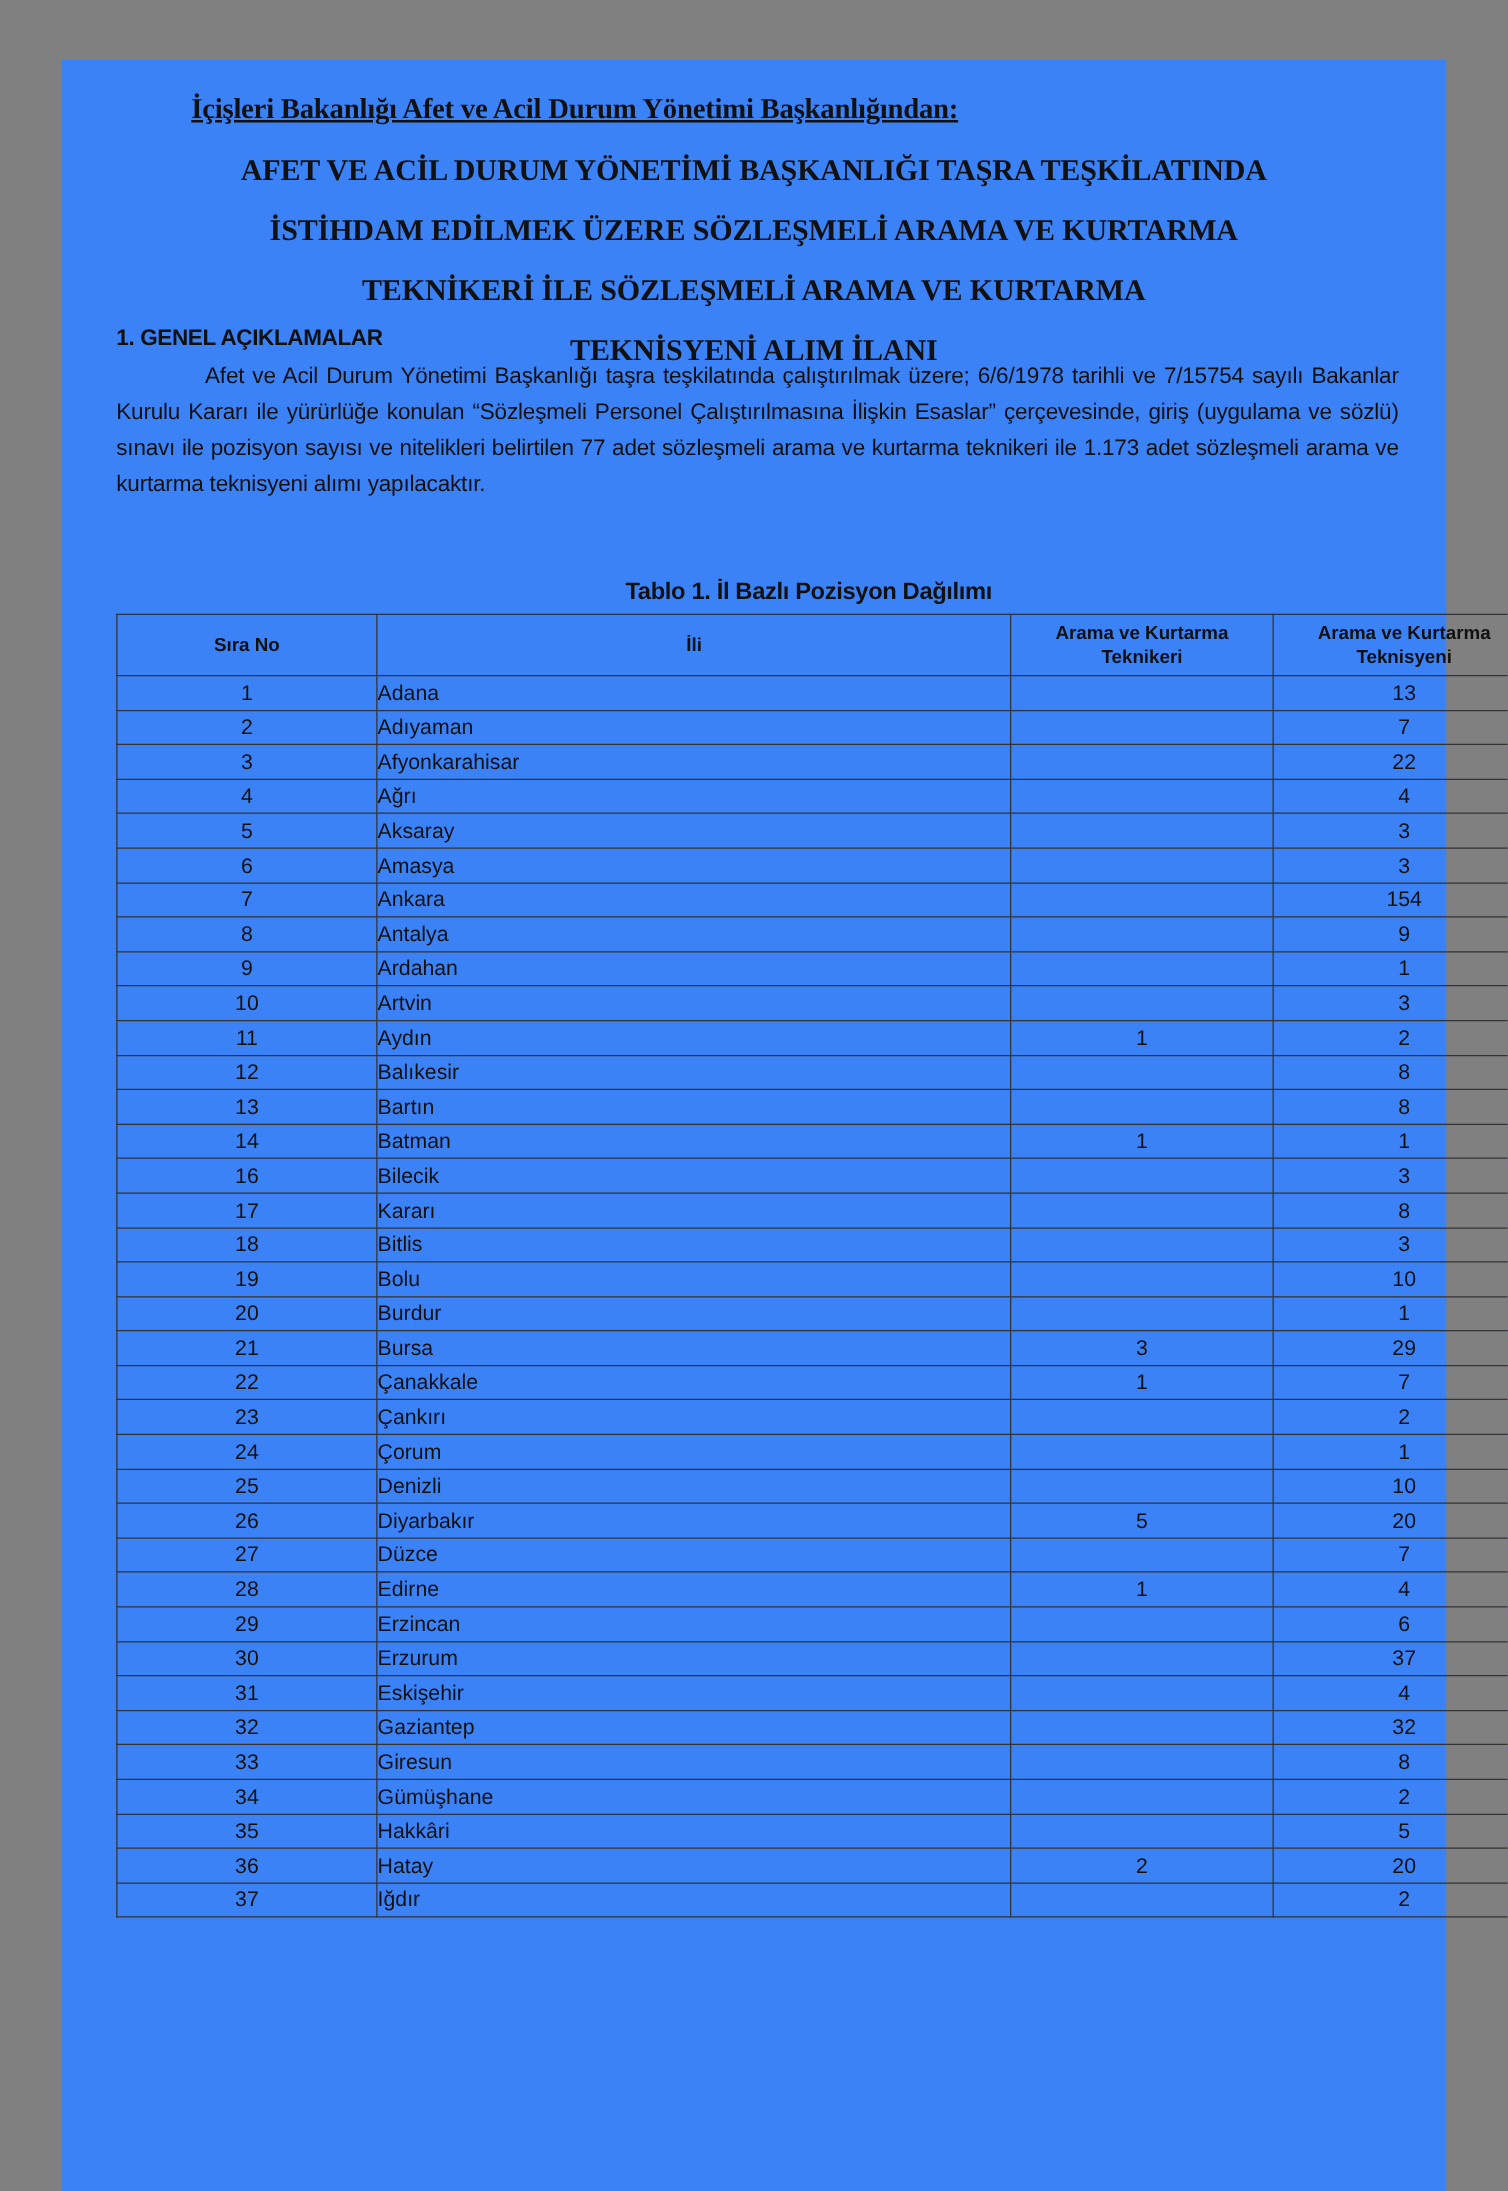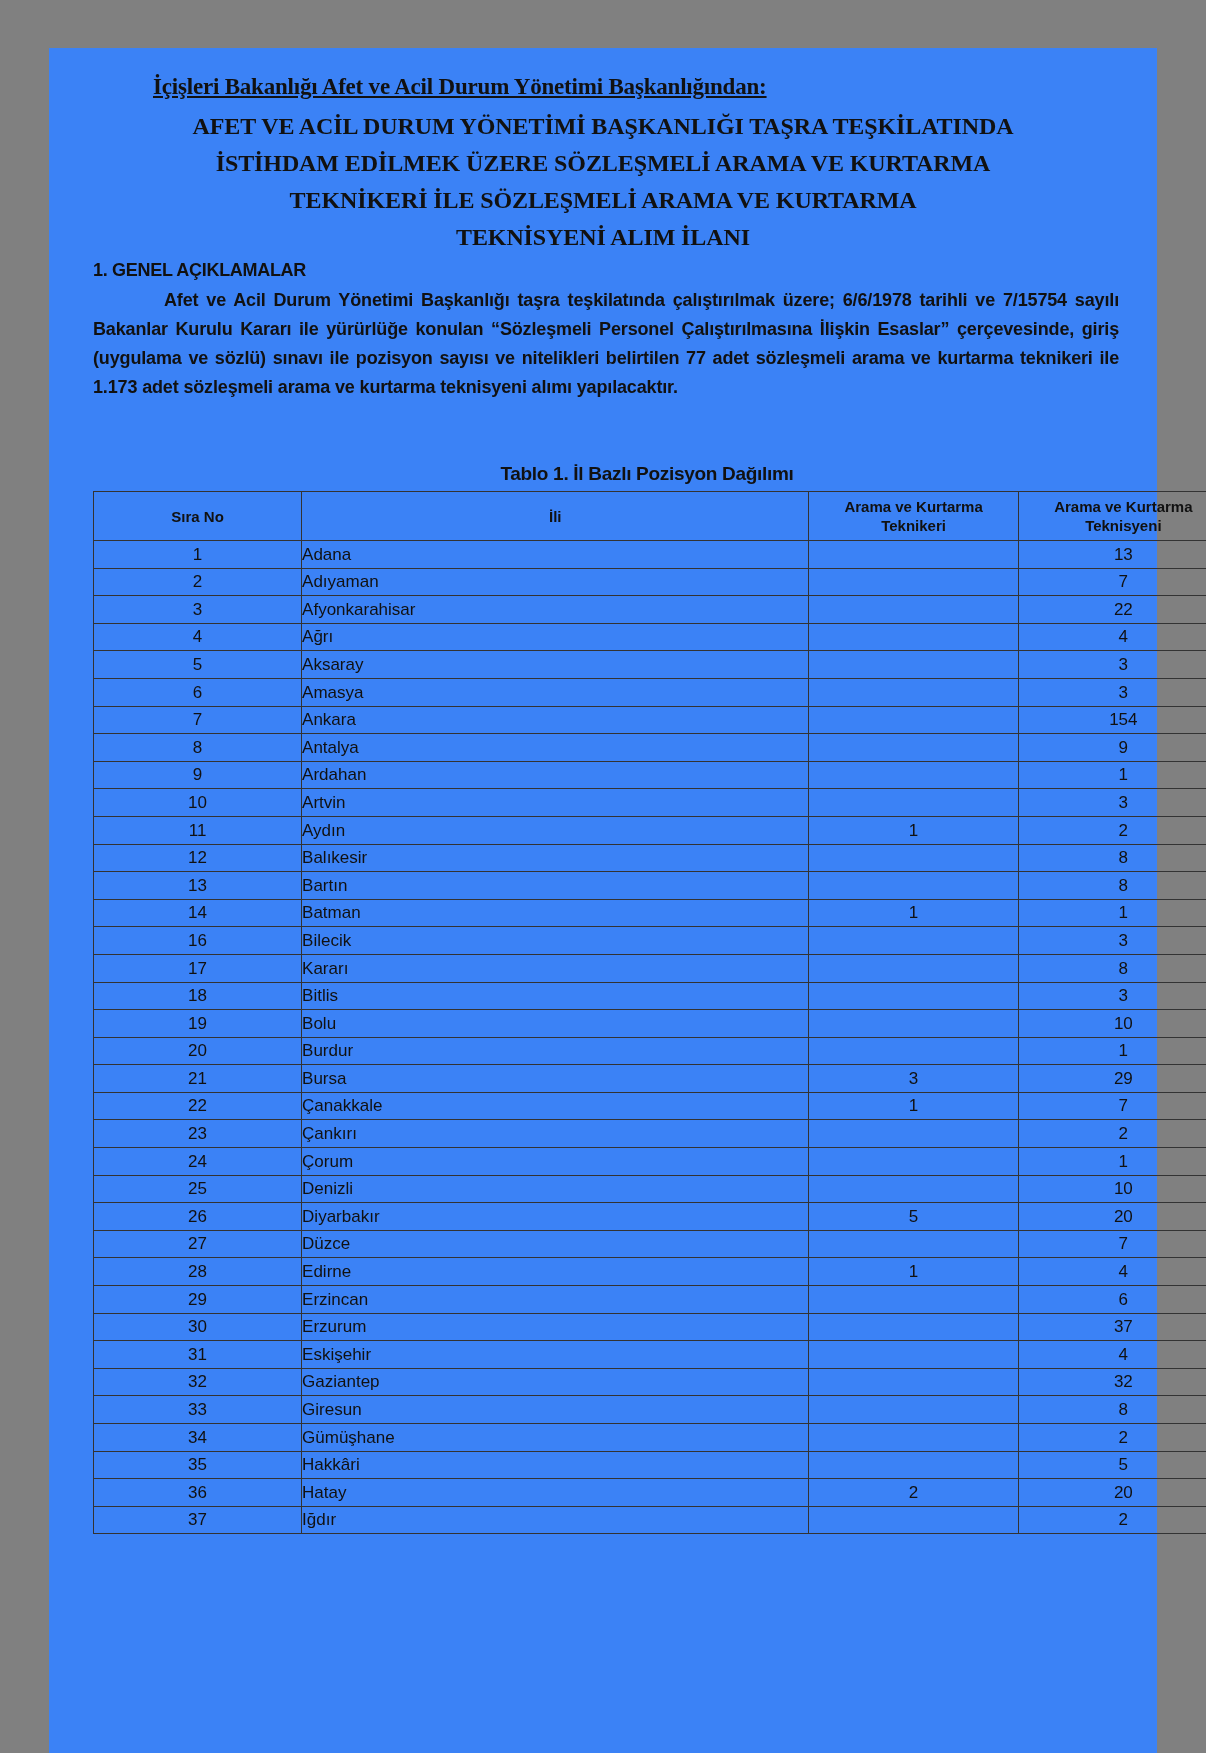--- a/index.html
+++ b/index.html
@@ -29,36 +29,35 @@
   .title {
     position: absolute;
     left: 0; top: 60px; width: 1108px;
     text-align: center;
     font-family: "Liberation Serif", serif;
     font-weight: bold;
     font-size: 24px;
     line-height: 37px;
     letter-spacing: -0.1px;
   }
-  .title div { white-space: nowrap; }
+  .title div { white-space: nowrap; margin-top: 11px; }
   .section-heading {
     position: absolute;
     left: 44px; top: 212px;
     font-weight: bold;
     font-size: 18px;
     letter-spacing: -0.3px;
   }
   .intro {
     position: absolute;
     left: 44px; top: 238px; width: 1026px;
     font-size: 18px;
     line-height: 29px;
     text-align: justify;
     letter-spacing: -0.15px;
-    font-weight: bold;
   }
   .intro .indent { display: inline-block; width: 71px; }
   .table-caption {
     position: absolute;
     left: 0; top: 415px; width: 1196px;
     text-align: center;
     font-weight: bold;
     font-size: 19px;
     letter-spacing: -0.3px;
   }

